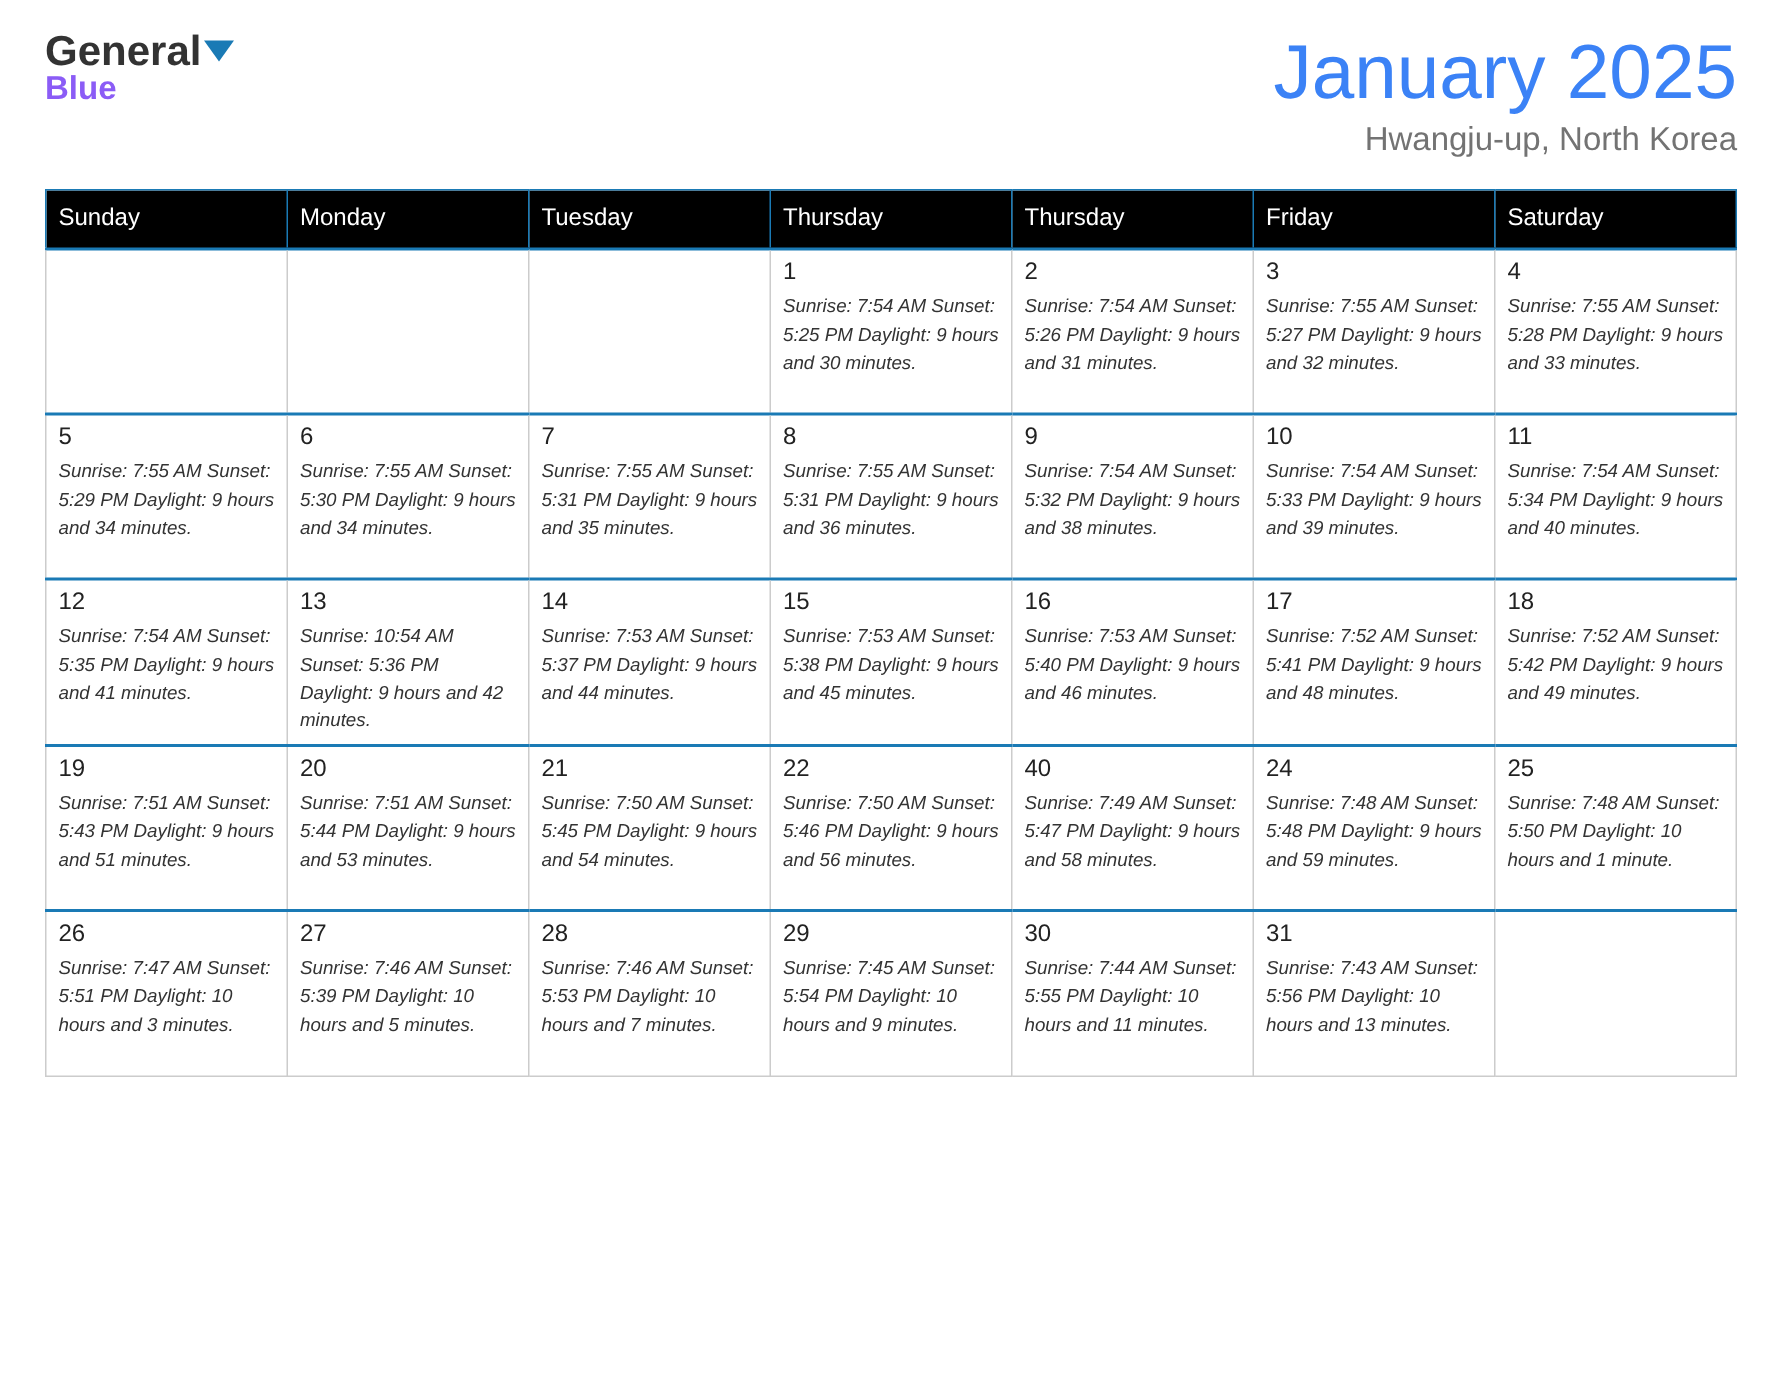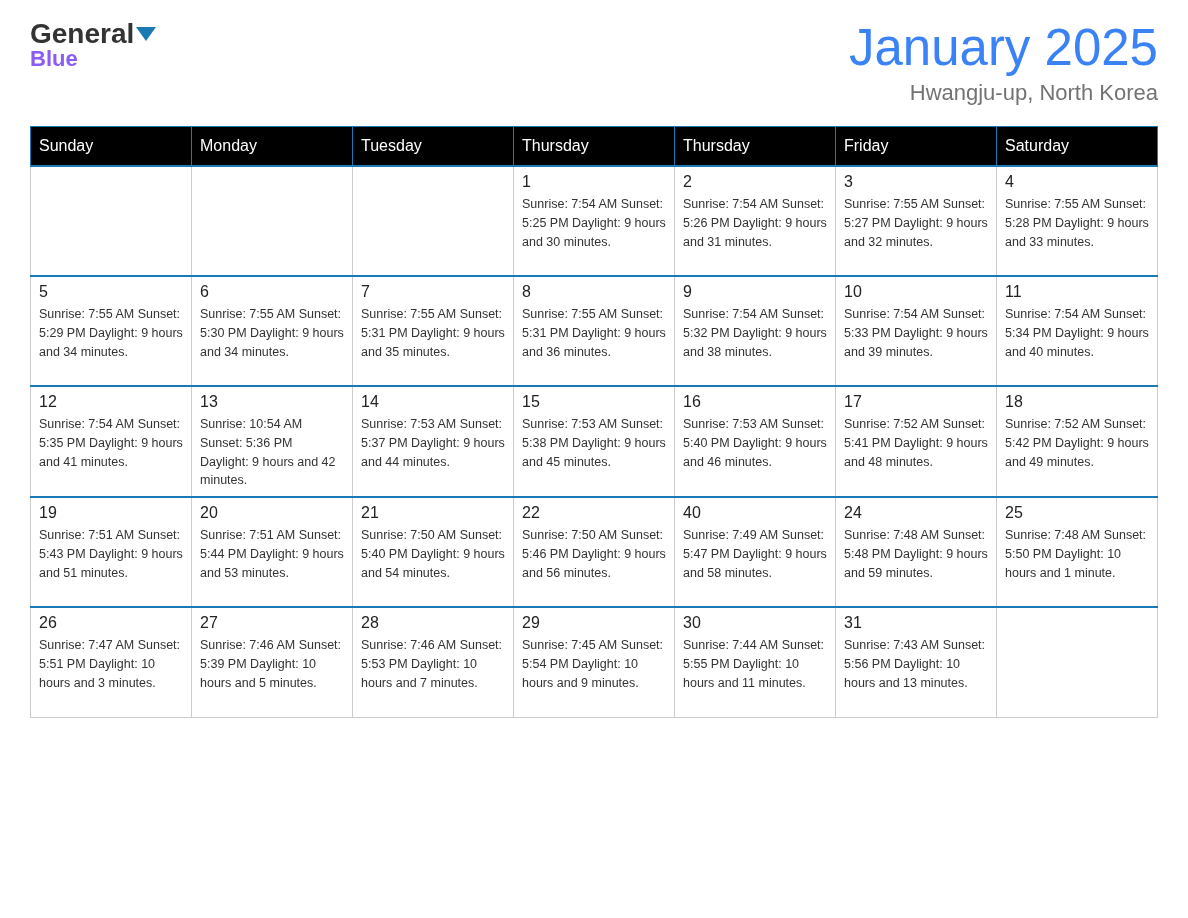--- a/index.html
+++ b/index.html
@@ -86,20 +86,21 @@
     .day-num {
       font-size: 16px;
       color: #222;
       margin-bottom: 4px;
       display: block;
     }
     .day-info {
       font-size: 12.5px;
       color: #333;
       line-height: 1.5;
+      font-style: italic;
     }
   </style>
 </head>
 <body>
 
 <div class="header">
   <div class="logo">
     <div class="logo-general">
       General<span class="blue-arrow"></span>
     </div>
@@ -270,21 +271,21 @@
         <td>
           <span class="day-num">20</span>
           <div class="day-info">Sunrise: 7:51 AM
 Sunset: 5:44 PM
 Daylight: 9 hours
 and 53 minutes.</div>
         </td>
         <td>
           <span class="day-num">21</span>
           <div class="day-info">Sunrise: 7:50 AM
-Sunset: 5:40 PM
+Sunset: 5:45 PM
 Daylight: 9 hours
 and 54 minutes.</div>
         </td>
         <td>
           <span class="day-num">22</span>
           <div class="day-info">Sunrise: 7:50 AM
 Sunset: 5:46 PM
 Daylight: 9 hours
 and 56 minutes.</div>
         </td>

